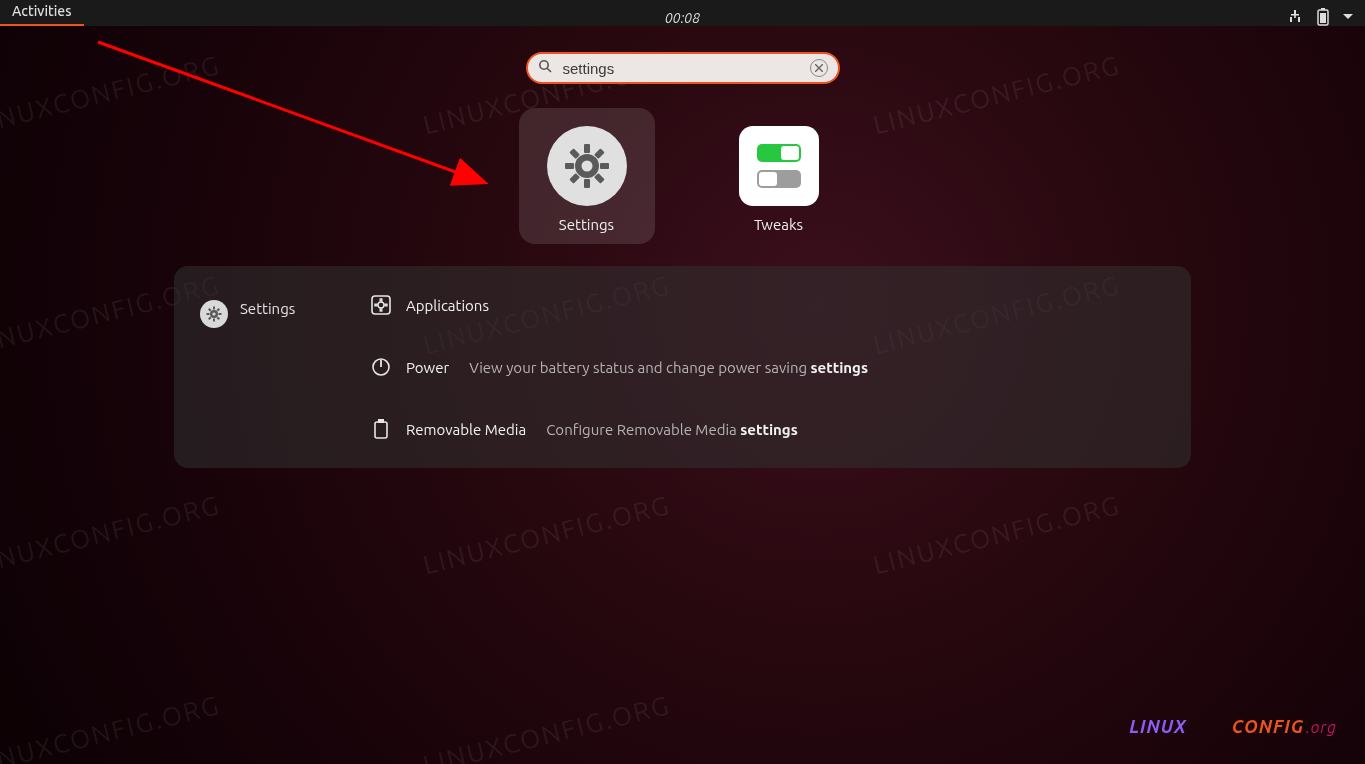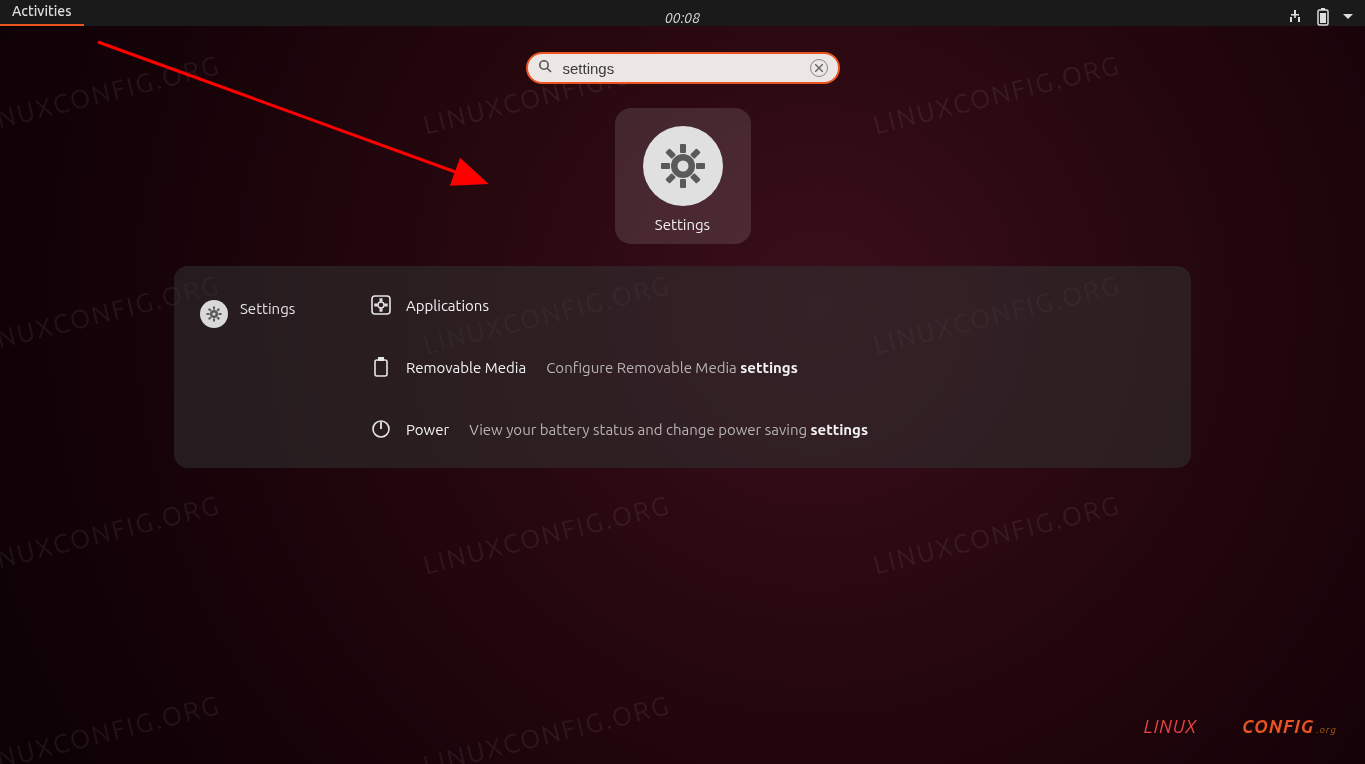--- a/index.html
+++ b/index.html
@@ -212,23 +212,23 @@
   }
   .logo-wm {
     position: absolute;
     right: 28px;
     bottom: 28px;
     color: rgba(255,255,255,0.45);
     font-size: 18px;
     font-style: italic;
     letter-spacing: 1px;
   }
-  .logo-wm .l1 { color: #ef4444; font-weight: 400; }
+  .logo-wm .l1 { color: #8b5cf6; font-weight: 700; }
   .logo-wm .l2 { color: #e95420; font-weight: 700; margin-left: 45px; }
-  .logo-wm .l3 { color: #a16207; font-size: 10px; margin-left: 2px; }
+  .logo-wm .l3 { color: #be185d; font-size: 16px; margin-left: 2px; }
 </style>
 </head>
 <body>
 
 <div class="wm">
   <span style="top:80px;left:-30px">LINUXCONFIG.ORG</span>
   <span style="top:80px;left:420px">LINUXCONFIG.ORG</span>
   <span style="top:80px;left:870px">LINUXCONFIG.ORG</span>
   <span style="top:300px;left:-30px">LINUXCONFIG.ORG</span>
   <span style="top:300px;left:420px">LINUXCONFIG.ORG</span>
@@ -320,20 +320,33 @@
                   <rect x="-3" y="13" width="6" height="9" rx="1"></rect>
                 </g>
             </g>
           </g>
         </svg>
       </div>
     </div>
     <div class="label">Settings</div>
   </div>
 
+  <div class="app-tile">
+    <div class="icon-box">
+      <div class="tweaks-card">
+        <div class="toggle on">
+            <div class="knob"></div>
+          </div>
+        <div class="toggle off">
+            <div class="knob"></div>
+          </div>
+      </div>
+    </div>
+    <div class="label">Tweaks</div>
+  </div>
 </div>
 
 <div class="panel">
   <div class="left">
     <div class="mini-gear">
       <svg width="18" height="18" viewBox="0 0 18 18">
           <g transform="translate(9,9)" fill="#5a5a5a">
             <circle r="4"></circle>
             <circle r="1.6" fill="#d9d9d9"></circle>
             <rect x="-1" y="-7.5" width="2" height="3"></rect>
@@ -366,39 +379,39 @@
               <rect x="-6" y="-0.8" width="2" height="1.6"></rect>
               <rect x="4" y="-0.8" width="2" height="1.6"></rect>
             </g>
           </svg>
       </div>
       <span class="title">Applications</span>
     </div>
 
     <div class="item">
       <div class="iw">
+        <svg width="20" height="20" viewBox="0 0 20 20">
+            <circle cx="10" cy="10" r="8" fill="none" stroke="#e6e6e6" stroke-width="1.6"></circle>
+            <line x1="10" y1="3" x2="10" y2="10" stroke="#e6e6e6" stroke-width="1.8"></line>
+          </svg>
+      </div>
+      <span class="title">Power</span>
+      <span class="desc"><span>View your battery status and change power saving </span><b>settings</b><span></span></span>
+    </div>
+
+    <div class="item">
+      <div class="iw">
         <svg width="18" height="22" viewBox="0 0 18 22">
             <rect x="3" y="4" width="12" height="16" rx="2" fill="none" stroke="#e6e6e6" stroke-width="1.6"></rect>
             <rect x="6" y="1" width="6" height="4" fill="#e6e6e6"></rect>
           </svg>
       </div>
       <span class="title">Removable Media</span>
       <span class="desc"><span>Configure Removable Media </span><b>settings</b><span></span></span>
     </div>
 
-    <div class="item">
-      <div class="iw">
-        <svg width="20" height="20" viewBox="0 0 20 20">
-            <circle cx="10" cy="10" r="8" fill="none" stroke="#e6e6e6" stroke-width="1.6"></circle>
-            <line x1="10" y1="3" x2="10" y2="10" stroke="#e6e6e6" stroke-width="1.8"></line>
-          </svg>
-      </div>
-      <span class="title">Power</span>
-      <span class="desc"><span>View your battery status and change power saving </span><b>settings</b><span></span></span>
-    </div>
-
 
   </div>
 </div>
 
 <div class="logo-wm">
   <span class="l1">LINUX</span><span class="l2">CONFIG</span><span class="l3">.org</span>
 </div>
 
 </body></html>

